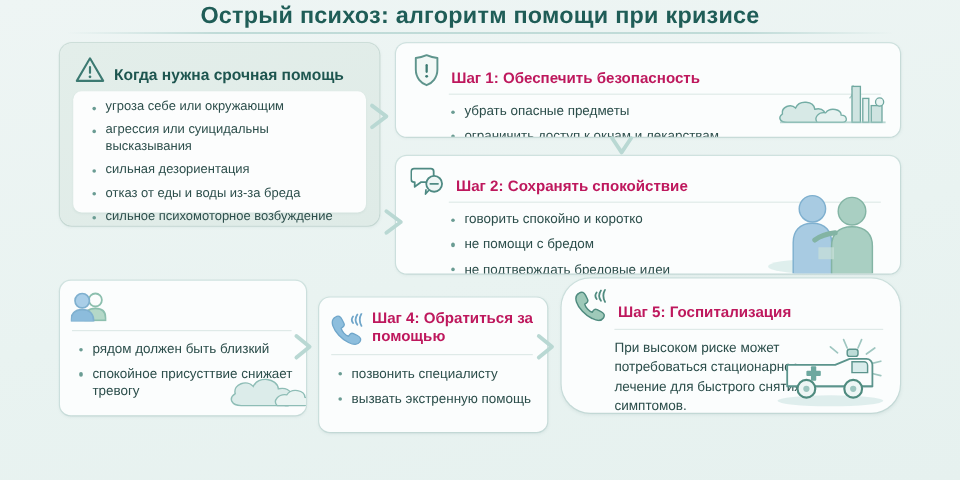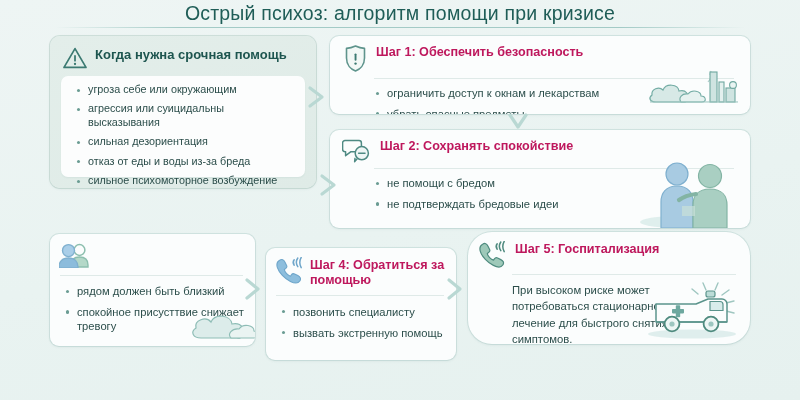--- a/index.html
+++ b/index.html
@@ -11,38 +11,38 @@
   }
   #stage {
     position: relative;
     width: 800px; height: 400px;
     background: linear-gradient(170deg, #eef5f4 0%, #e9f3f1 55%, #e6f1ef 100%);
   }
   
   #title {
     position: absolute; left: 0; top: 2px; width: 800px;
     text-align: center;
-    font-size: 19.5px; font-weight: normal;
+    font-size: 19.5px; font-weight: bold;
     color: #1f5d57; letter-spacing: .2px;
     white-space: nowrap;
   }
   #title-rule {
     position: absolute; left: 55px; top: 27px; width: 690px; height: 1px;
     background: linear-gradient(to right, rgba(160,200,196,0), rgba(150,195,190,.85) 18%, rgba(150,195,190,.85) 82%, rgba(160,200,196,0));
   }
   
   .card {
     position: absolute;
     background: #fbfdfd;
     border-radius: 9px;
     box-shadow: 0 1px 3px rgba(60,110,105,.10), 0 0 0 1px rgba(190,215,212,.55);
     overflow: hidden;
   }
   .card-head {
-    display: flex; align-items: flex-start; gap: 7px;
+    display: flex; align-items: flex-end; gap: 7px;
     padding: 8px 10px 6px 10px;
   }
   .card-head .glyph { flex: 0 0 auto; line-height: 0; padding-top: 1px; }
   .card-title {
     font-size: 12.6px; font-weight: bold; color: #be185d;
     line-height: 1.18; padding-top: 2px;
   }
   .hrule { height: 1px; background: #dfeae8; margin: 0 10px; }
   ul.bullets { list-style: none; padding: 6px 10px 8px 16px; }
   ul.bullets li {
@@ -149,22 +149,22 @@
         <svg width="27" height="29" viewBox="0 0 27 29">
           <path d="M13.5 2 C18 4 22.5 4.4 22.5 4.4 L22.5 14 C22.5 21 18 25.4 13.5 27 C9 25.4 4.5 21 4.5 14 L4.5 4.4 C4.5 4.4 9 4 13.5 2 Z" fill="#f2f8f6" stroke="#5e948c" stroke-width="1.6" stroke-linejoin="round"></path>
           <rect x="12.6" y="9.4" width="1.9" height="7.4" rx=".95" fill="#3c7a72"></rect>
           <circle cx="13.55" cy="19.6" r="1.2" fill="#3c7a72"></circle>
         </svg>
       </span>
       <div class="card-title">Шаг 1: Обеспечить безопасность</div>
     </div>
     <div class="hrule"></div>
     <ul class="bullets">
+      <li>убрать опасные предметы</li>
       <li>ограничить доступ к окнам и лекарствам</li>
-      <li>убрать опасные предметы</li>
     </ul>
 
     <div class="art" id="art-city">
       <svg width="96" height="56" viewBox="0 0 96 56">
         <g opacity=".55" fill="none" stroke="#6fa8a0" stroke-width="1.2">
           <path d="M60 24 l3 -4 M65 21 l4 -3 M62 17 l1 -4"></path>
         </g>
         <rect x="62" y="14" width="7" height="30" fill="#cfe4e1" stroke="#6fa8a0" stroke-width="1.1"></rect>
         <rect x="71" y="24" width="5" height="20" fill="#e3f0ee" stroke="#6fa8a0" stroke-width="1.1"></rect>
         <rect x="78" y="30" width="9" height="14" fill="#cfe4e1" stroke="#6fa8a0" stroke-width="1.1"></rect>
@@ -183,20 +183,21 @@
           <path d="M3 2.5 h14 a2.4 2.4 0 0 1 2.4 2.4 v6.4 a2.4 2.4 0 0 1 -2.4 2.4 h-8 l-5.4 4 v-4 h-0.6 a2.4 2.4 0 0 1 -2.4 -2.4 v-6.4 a2.4 2.4 0 0 1 2.4 -2.4 z" fill="#fbfdfd" stroke="#4e8a83" stroke-width="1.5" stroke-linejoin="round"></path>
           <circle cx="19.8" cy="15.2" r="6.6" fill="#eef6f5" stroke="#4e8a83" stroke-width="1.5"></circle>
           <path d="M16.6 15.2 h6.4" stroke="#4e8a83" stroke-width="1.5" stroke-linecap="round"></path>
           <path d="M15.6 20.3 l-3 3.4 l0.4 -4" fill="#eef6f5" stroke="#4e8a83" stroke-width="1.4" stroke-linejoin="round"></path>
         </svg>
       </span>
       <div class="card-title">Шаг 2: Сохранять спокойствие</div>
     </div>
     <div class="hrule"></div>
     <ul class="bullets">
+      <li>говорить спокойно и коротко</li>
       <li>не помощи с бредом</li>
       <li>не подтверждать бредовые идеи</li>
     </ul>
     <div class="art" id="art-people">
       <svg width="104" height="72" viewBox="0 0 104 72">
         <ellipse cx="40" cy="66" rx="38" ry="6" fill="#d9ecea" opacity=".85"></ellipse>
 
         <circle cx="39" cy="18" r="11" fill="#a8cbe2" stroke="#7fb0cf" stroke-width="1.2"></circle>
         <path d="M39 30 c-11 0 -16 7 -16 16 v26 h32 v-26 c0 -9 -5 -16 -16 -16 z" fill="#a8cbe2" stroke="#7fb0cf" stroke-width="1.2"></path>
 

